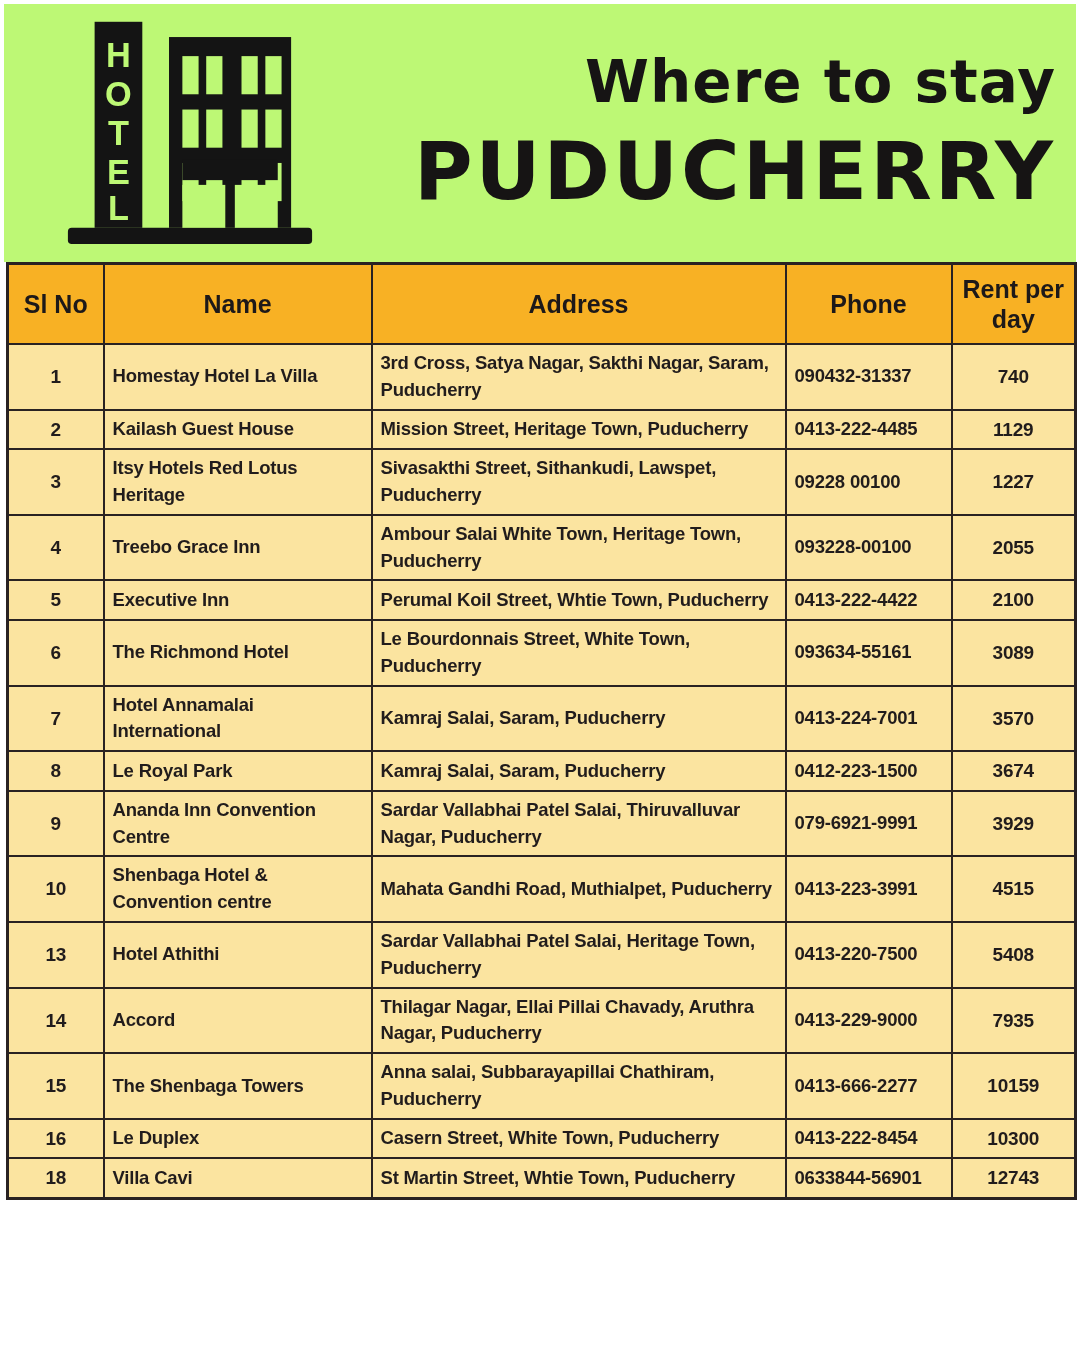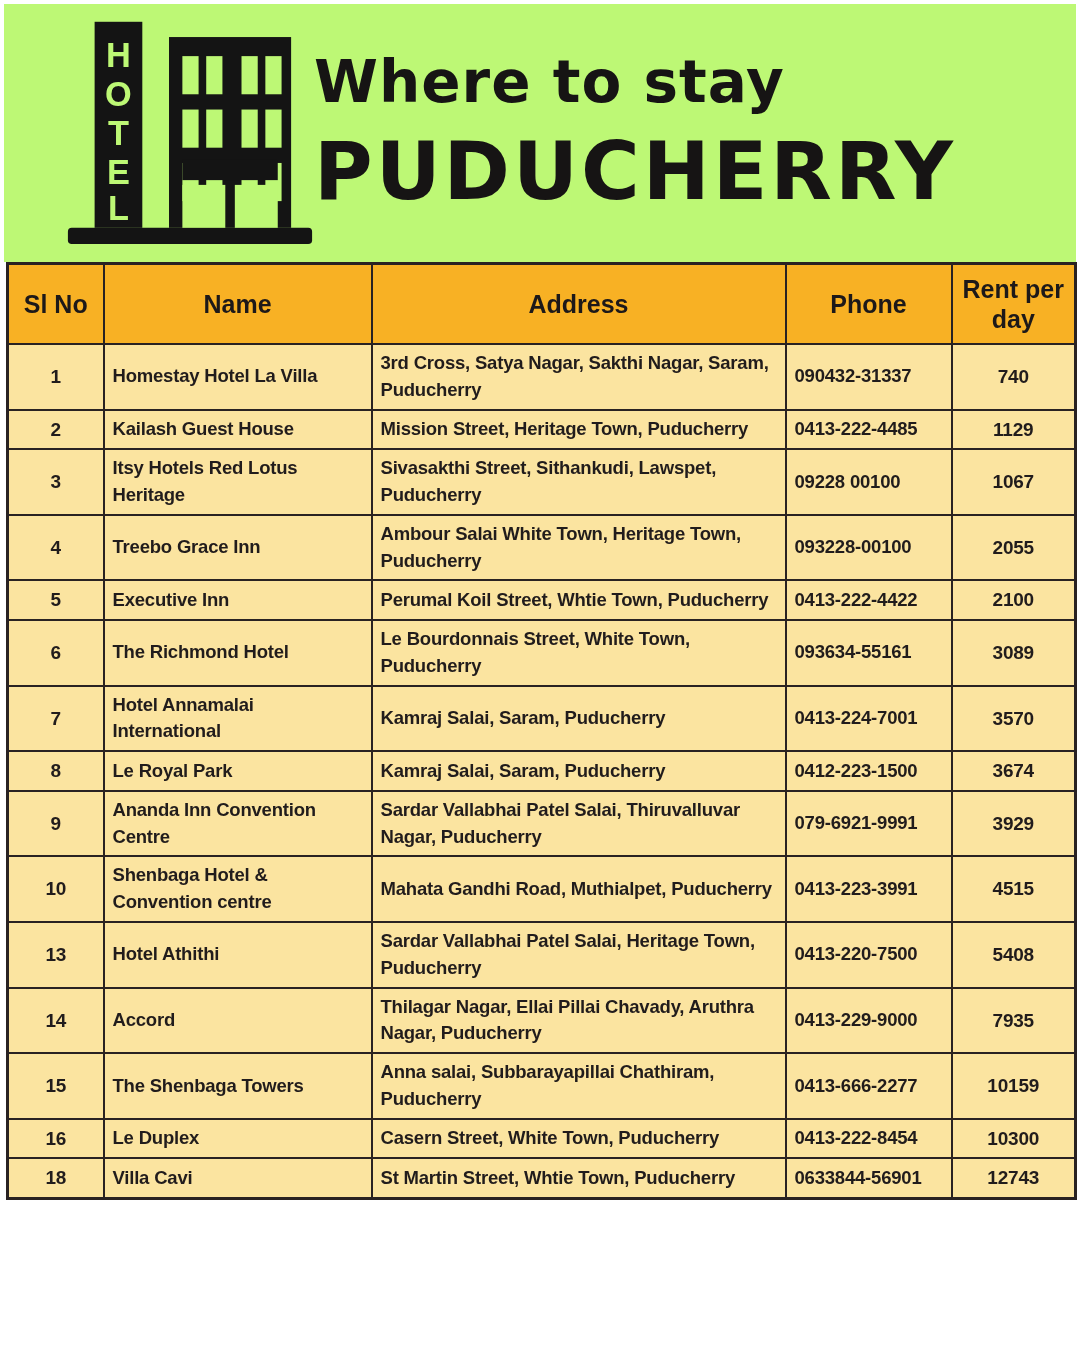--- a/index.html
+++ b/index.html
@@ -14,21 +14,21 @@
   .banner {
     margin:4px 4px 0 4px;
     height:258px;
     background:#bdf875;
     display:flex;
     align-items:center;
   }
   .icon-wrap { margin-left:62px; flex:0 0 auto; }
   .titles {
     flex:1;
-    text-align:left;
+    text-align:right;
     padding-right:20px;
     color:#161414;
     font-family:"DejaVu Sans", sans-serif;
   }
   .title-1 {
     font-size:58px;
     font-weight:700;
     letter-spacing:1px;
   }
   .title-2 {
@@ -143,21 +143,21 @@
       <td>Kailash Guest House</td>
       <td>Mission Street, Heritage Town, Puducherry</td>
       <td class="phone">0413-222-4485</td>
       <td class="center">1129</td>
     </tr>
     <tr>
       <td class="center">3</td>
       <td>Itsy Hotels Red Lotus Heritage</td>
       <td>Sivasakthi Street, Sithankudi, Lawspet, Puducherry</td>
       <td class="phone">09228 00100</td>
-      <td class="center">1067</td>
+      <td class="center">1227</td>
     </tr>
     <tr>
       <td class="center">4</td>
       <td>Treebo Grace Inn</td>
       <td>Ambour Salai White Town, Heritage Town, Puducherry</td>
       <td class="phone">093228-00100</td>
       <td class="center">2055</td>
     </tr>
     <tr>
       <td class="center">5</td>

